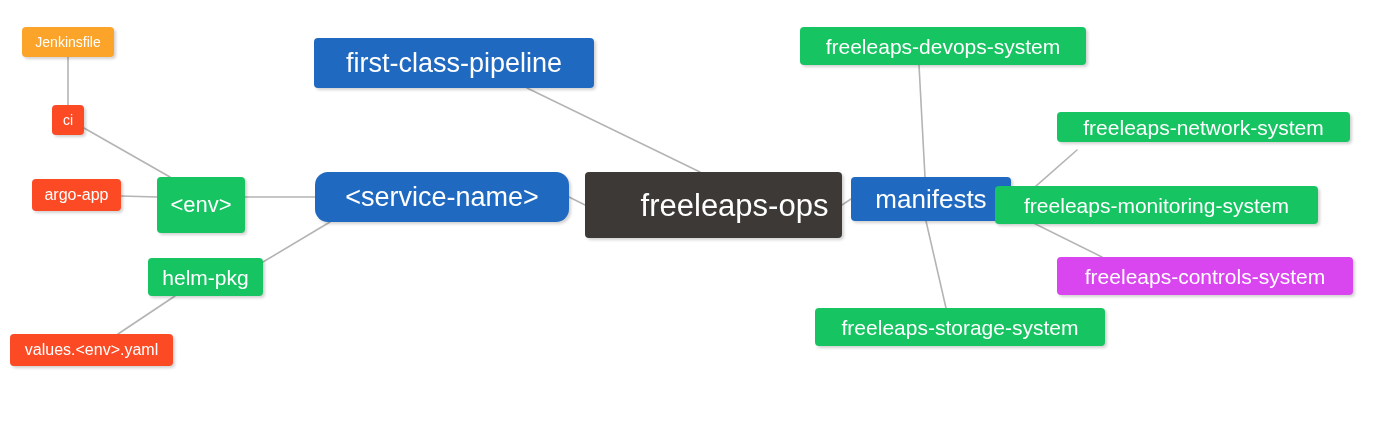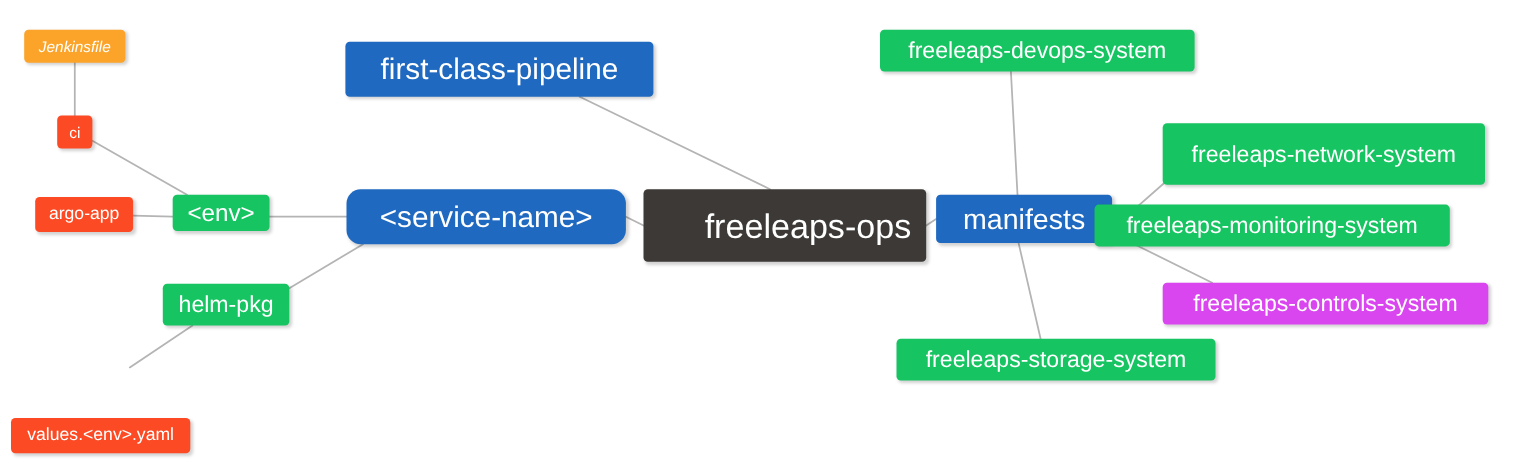--- a/index.html
+++ b/index.html
@@ -71,42 +71,42 @@
       </div>
       <div class="node" style="left: 315px; top: 172px; width: 254px; height: 50px; background: rgb(31, 105, 192); font-size: 27px; border-radius: 13px;">
         <span class="node-label">&lt;service-name&gt;</span>
       </div>
       <div class="node" style="left: 314px; top: 38px; width: 280px; height: 50px; background: rgb(31, 105, 192); font-size: 27px;">
         <span class="node-label">first-class-pipeline</span>
       </div>
       <div class="node" style="left: 851px; top: 177px; width: 160px; height: 44px; background: rgb(31, 105, 192); font-size: 26px;">
         <span class="node-label">manifests</span>
       </div>
-      <div class="node" style="left: 157px; top: 177px; width: 88px; height: 33px; background: rgb(22, 196, 98); font-size: 22px;">
+      <div class="node" style="left: 157px; top: 177px; width: 88px; height: 56px; background: rgb(22, 196, 98); font-size: 22px;">
         <span class="node-label">&lt;env&gt;</span>
       </div>
       <div class="node" style="left: 148px; top: 258px; width: 115px; height: 38px; background: rgb(22, 196, 98); font-size: 21px;">
         <span class="node-label">helm-pkg</span>
       </div>
       <div class="node" style="left: 52px; top: 105px; width: 32px; height: 30px; background: rgb(252, 74, 36); font-size: 14px; justify-content: center;">
         <span class="node-label">ci</span>
       </div>
-      <div class="node" style="left: 22px; top: 27px; width: 92px; height: 30px; background: rgb(251, 164, 41); font-size: 14px; font-style: italic;">
+      <div class="node" style="left: 22px; top: 27px; width: 92px; height: 30px; background: rgb(251, 164, 41); font-size: 14px;">
         <span class="node-label">Jenkinsfile</span>
       </div>
       <div class="node" style="left: 32px; top: 179px; width: 89px; height: 32px; background: rgb(252, 74, 36); font-size: 16px;">
         <span class="node-label">argo-app</span>
       </div>
-      <div class="node" style="left: 10px; top: 334px; width: 163px; height: 32px; background: rgb(252, 74, 36); font-size: 16px; margin-top: 46px;">
+      <div class="node" style="left: 10px; top: 334px; width: 163px; height: 32px; background: rgb(252, 74, 36); font-size: 16px;">
         <span class="node-label">values.&lt;env&gt;.yaml</span>
       </div>
       <div class="node" style="left: 800px; top: 27px; width: 286px; height: 38px; background: rgb(22, 196, 98); font-size: 21px;">
         <span class="node-label">freeleaps-devops-system</span>
       </div>
-      <div class="node" style="left: 1057px; top: 112px; width: 293px; height: 56px; background: rgb(22, 196, 98); font-size: 21px;">
+      <div class="node" style="left: 1057px; top: 112px; width: 293px; height: 30px; background: rgb(22, 196, 98); font-size: 21px;">
         <span class="node-label">freeleaps-network-system</span>
       </div>
       <div class="node" style="left: 995px; top: 186px; width: 323px; height: 38px; background: rgb(22, 196, 98); font-size: 21px;">
         <span class="node-label">freeleaps-monitoring-system</span>
       </div>
       <div class="node" style="left: 1057px; top: 257px; width: 296px; height: 38px; background: #d946ef; font-size: 21px;">
         <span class="node-label">freeleaps-controls-system</span>
       </div>
       <div class="node" style="left: 815px; top: 308px; width: 290px; height: 38px; background: rgb(22, 196, 98); font-size: 21px;">
         <span class="node-label">freeleaps-storage-system</span>

